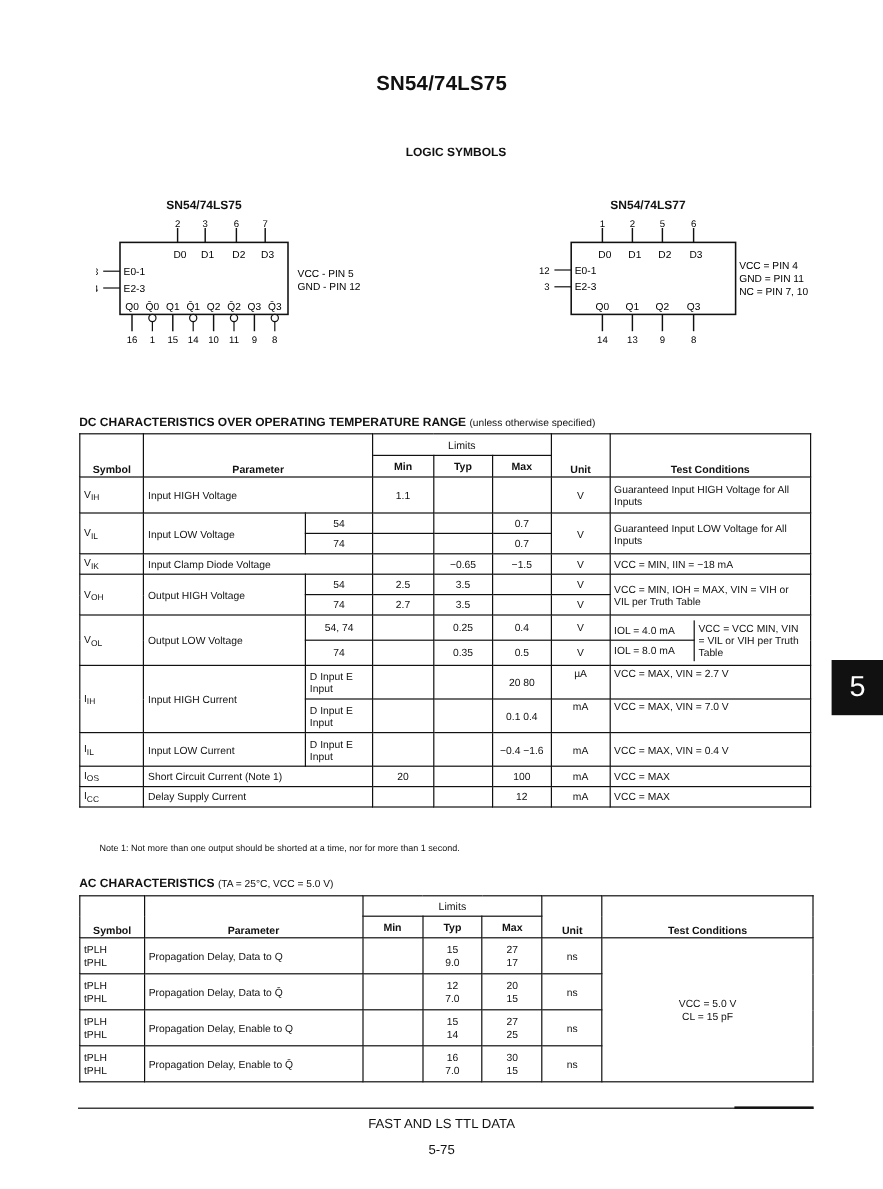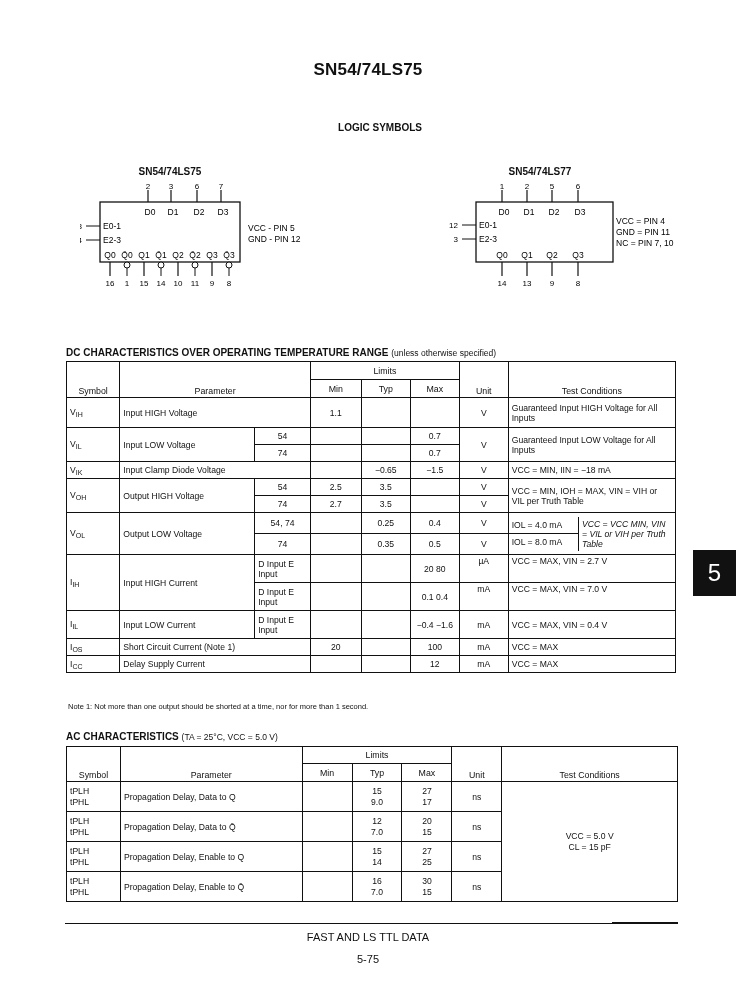--- a/index.html
+++ b/index.html
@@ -6,25 +6,25 @@
   body { width:736px; height:991px; position:relative; overflow:hidden; font-family:"Liberation Sans", sans-serif; color:#111; }
   .abs { position:absolute; }
   .title { left:0; width:736px; top:60px; text-align:center; font-weight:bold; font-size:17px; letter-spacing:0.2px; }
   .subtitle { left:12px; width:736px; top:122px; text-align:center; font-weight:bold; font-size:10px; }
   .sym-name { font-weight:bold; font-size:10px; text-align:center; }
   svg text { font-family:"Liberation Sans", sans-serif; }
   .sec-head { font-size:10px; font-weight:bold; }
   .sec-head .small { font-weight:normal; font-size:8.5px; }
   table.spec { border-collapse:collapse; position:absolute; font-size:8.6px; }
   table.spec td, table.spec th { border:1px solid #111; padding:1px 3px; vertical-align:middle; }
-  table.spec th { font-weight:normal; font-size:8.8px; }
+  table.spec th { font-weight:bold; font-size:8.8px; }
   table.spec { border:1.6px solid #111; }
   .c { text-align:center; }
   sub { font-size:7px; vertical-align:-2px; }
-  .note { font-size:7.5px; }
+  .note { font-size:7.5px;margin-left:15px; }
   .footer-line { left:65px; width:613px; top:923px; border-top:1px solid #111; }
   .footer-thick { left:612px; width:66px; top:922px; border-top:2px solid #111; }
   .footer-text { left:0; width:736px; top:931px; text-align:center; font-size:11px; }
   .footer-page { left:0; width:736px; top:953px; text-align:center; font-size:11px; }
   .tab5 { left:693px; top:550px; width:43px; height:46px; background:#111; color:#fff; font-size:24px; text-align:center; line-height:46px; }
   .sub2 { display:block; line-height:11px; }
 </style>
 </head>
 <body>
 
@@ -229,21 +229,21 @@
     <td class="c">54, 74</td>
     <td></td>
     <td class="c">0.25</td>
     <td class="c">0.4</td>
     <td class="c">V</td>
     <td style="padding:0" rowspan="2">
       <table style="border-collapse:collapse;width:100%;height:100%;font-size:8.6px;">
         <tbody>
               <tr>
                 <td style="border:none;border-right:1px solid #111;border-bottom:1px solid #111;padding:2px 3px;width:42%;">IOL = 4.0 mA</td>
-            <td rowspan="2" style="border:none;padding:2px 3px;font-style:italic;">VCC = VCC MIN, VIN = VIL or VIH per Truth Table</td>
+            <td rowspan="2" style="border:none;padding:2px 3px;">VCC = VCC MIN, VIN = VIL or VIH per Truth Table</td>
               </tr>
         <tr>
                 <td style="border:none;border-right:1px solid #111;padding:2px 3px;">IOL = 8.0 mA</td>
               </tr>
       </tbody>
           </table>
     </td>
   </tr>
   <tr style="height:21px">
     <td class="c">74</td>

